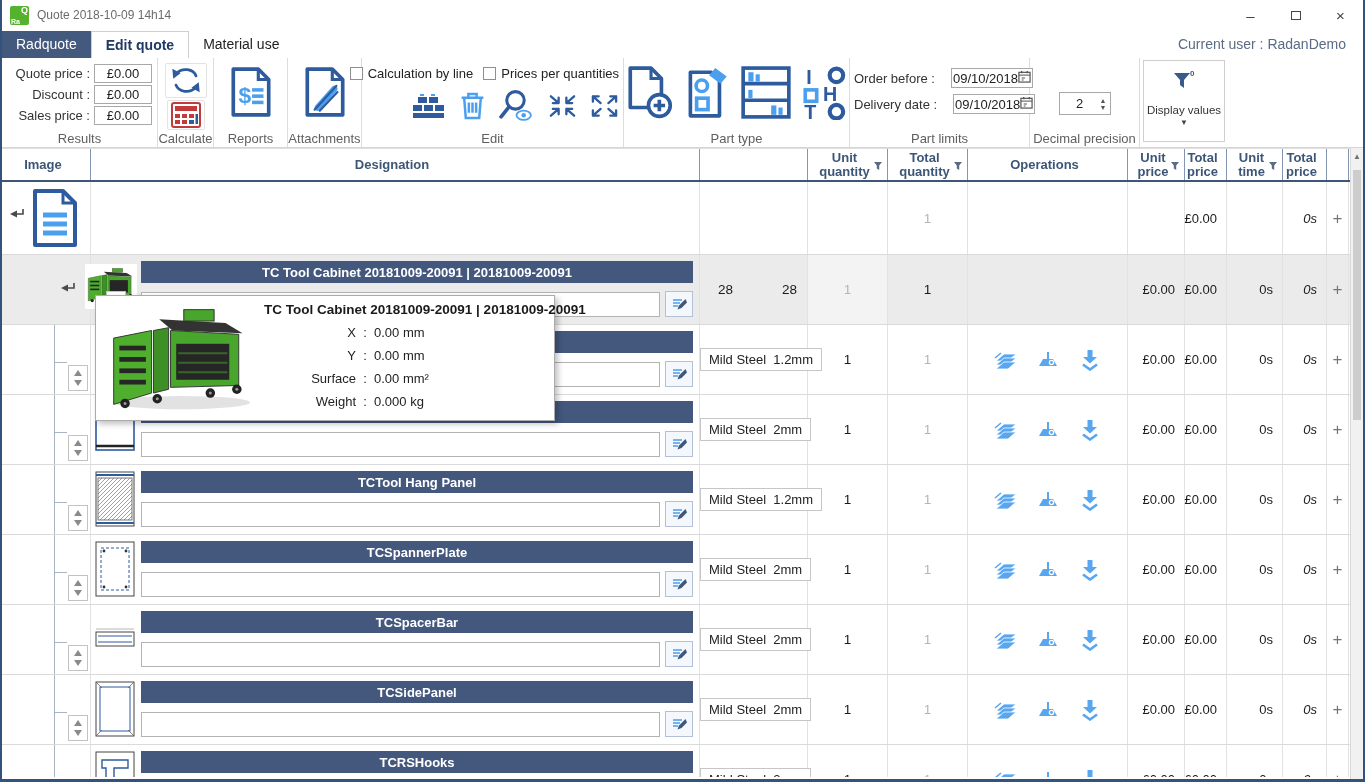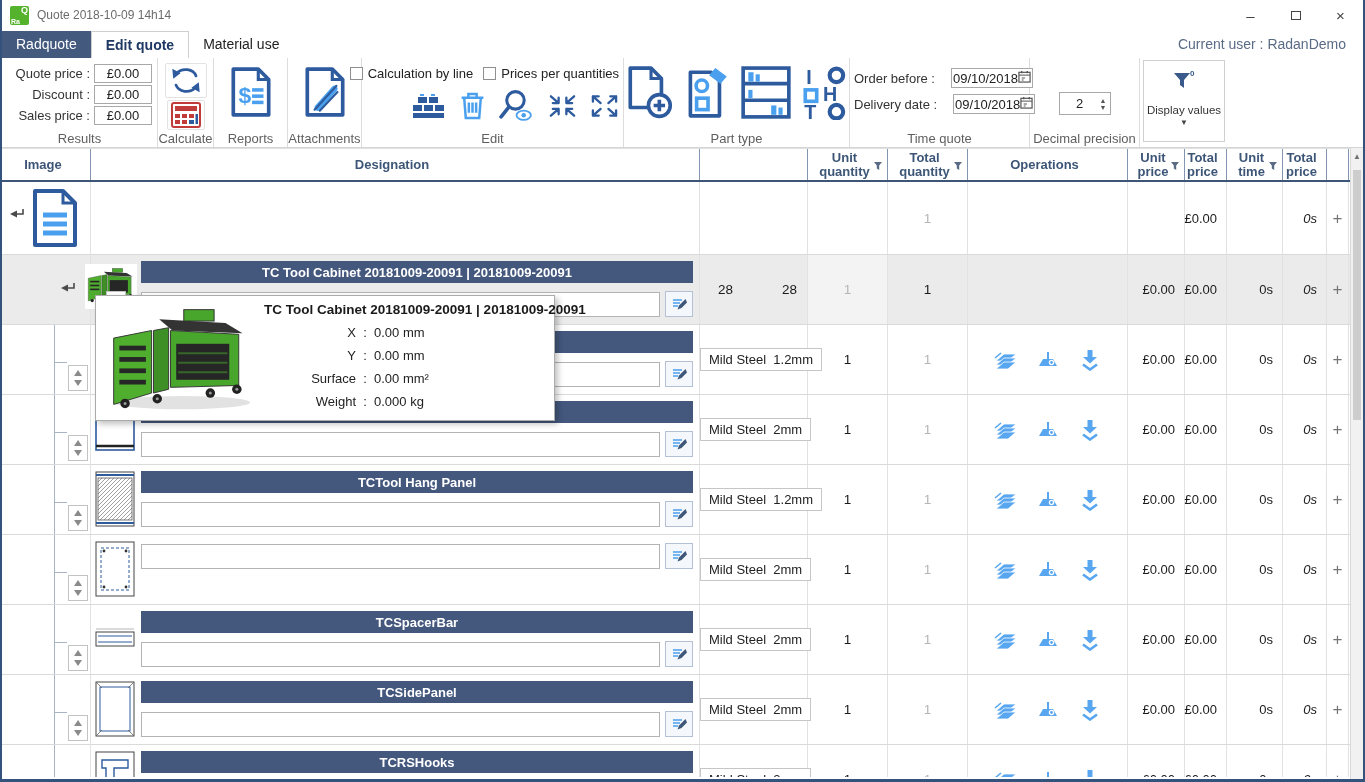--- a/index.html
+++ b/index.html
@@ -340,21 +340,21 @@
         <span class="datebox">
           <span>09/10/2018</span>
           <span><svg width="13" height="13" viewBox="0 0 14 14">
                 <rect x="1" y="2.5" width="12" height="10.5" fill="none" stroke="#555" stroke-width="1.3"></rect>
                 <path d="M1 5.5 H13" stroke="#555" stroke-width="1.1"></path>
                 <path d="M4 1 V3.5 M10 1 V3.5" stroke="#555" stroke-width="1.4"></path>
                 <path d="M4 8.5 H7.5 M4 10.8 H6" stroke="#555" stroke-width="1.1"></path>
               </svg></span>
         </span>
       </div>
-      <div class="rlabel">Time quote</div>
+      <div class="rlabel">Part limits</div>
     </div>
 
     <div class="rgroup g-dec">
       <div class="decbox">
         <span class="decval">2</span>
         <span class="decarrows">
             <span>▲</span>
             <span>▼</span>
           </span>
       </div>
@@ -776,20 +776,21 @@
                 <circle cx="32" cy="47" r="1.4" fill="#333"></circle>
               </svg></span>
             <span class="spin s3">
               <svg width="10" height="20" viewBox="0 0 10 20">
                 <polygon points="5,2 9,8 1,8" fill="#8a8a8a"></polygon>
                 <polygon points="1,12 9,12 5,18" fill="#8a8a8a"></polygon>
               </svg>
             </span>
           </div>
           <div class="cell c-desig">
+            <div class="dbar">TCSpannerPlate</div>
             <div class="dirow">
               <input type="text" class="dinput" value="" style="">
               <button class="editbtn">
                 <svg width="18" height="18" viewBox="0 0 18 18">
                   <path d="M3 5 h9 M3 8 h7 M3 11 h5" stroke="#4aa0ee" stroke-width="1.7"></path>
                   <path d="M15.5 4 L9 10.5 L7.5 14.5 L11.5 13 L17 7.5 Z" fill="#3f5879"></path>
                 </svg>
               </button>
             </div>
           </div>

